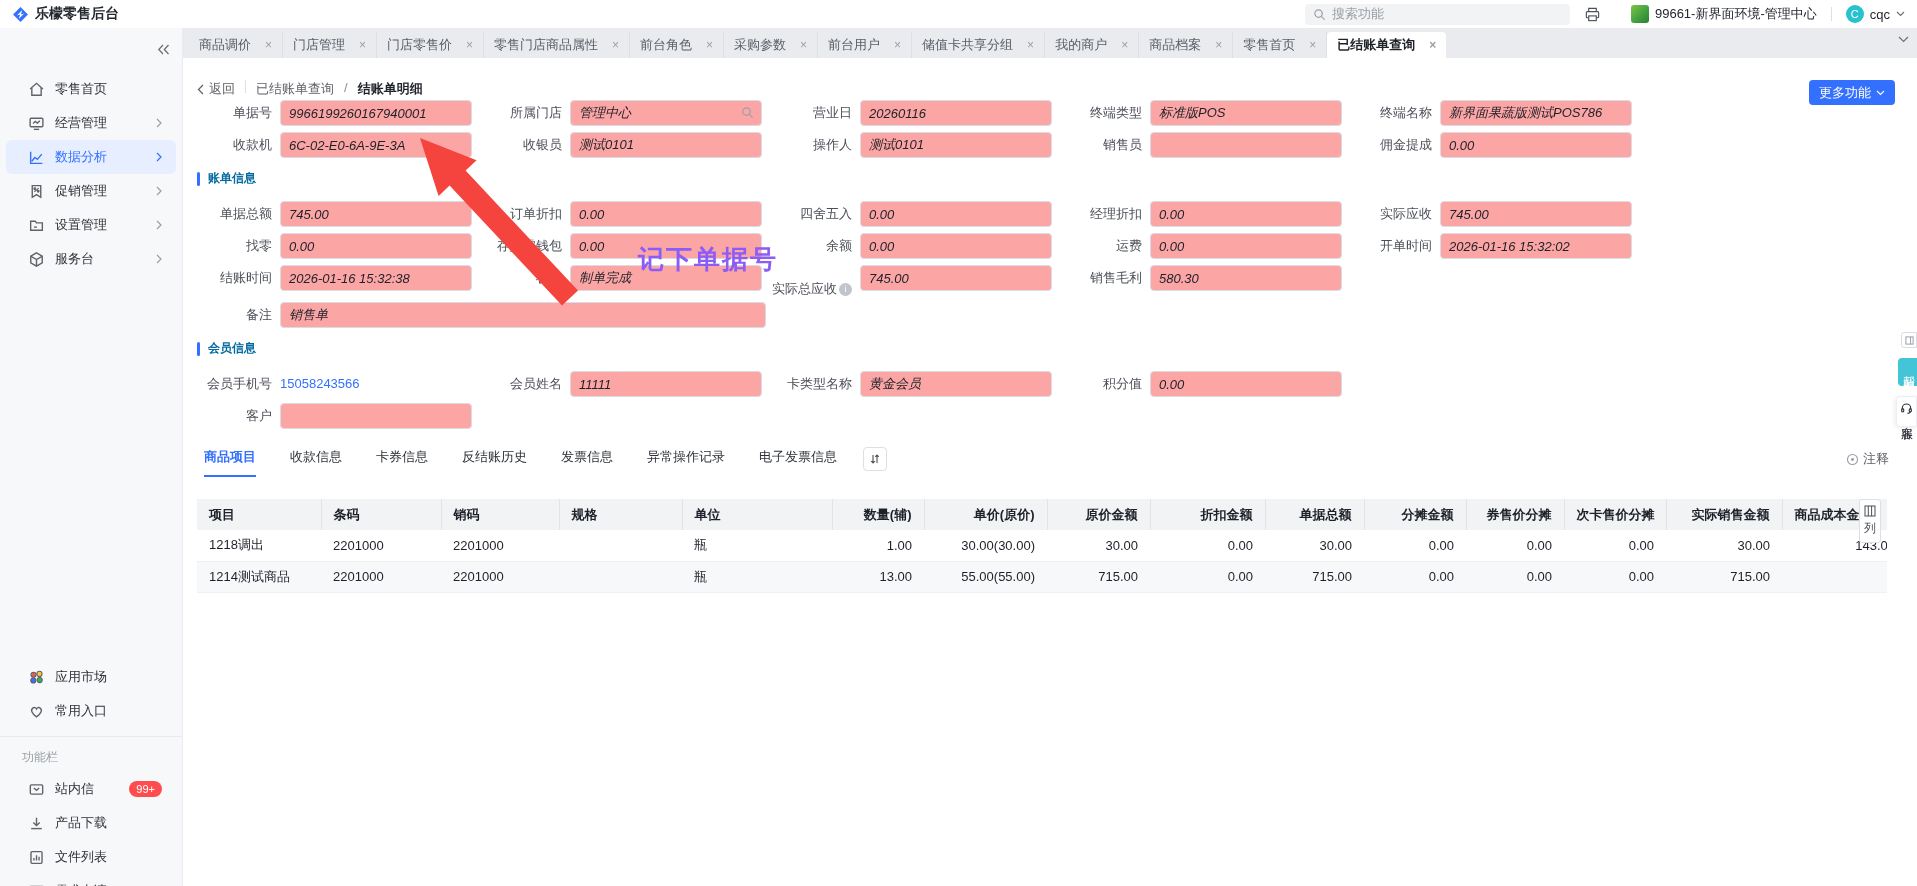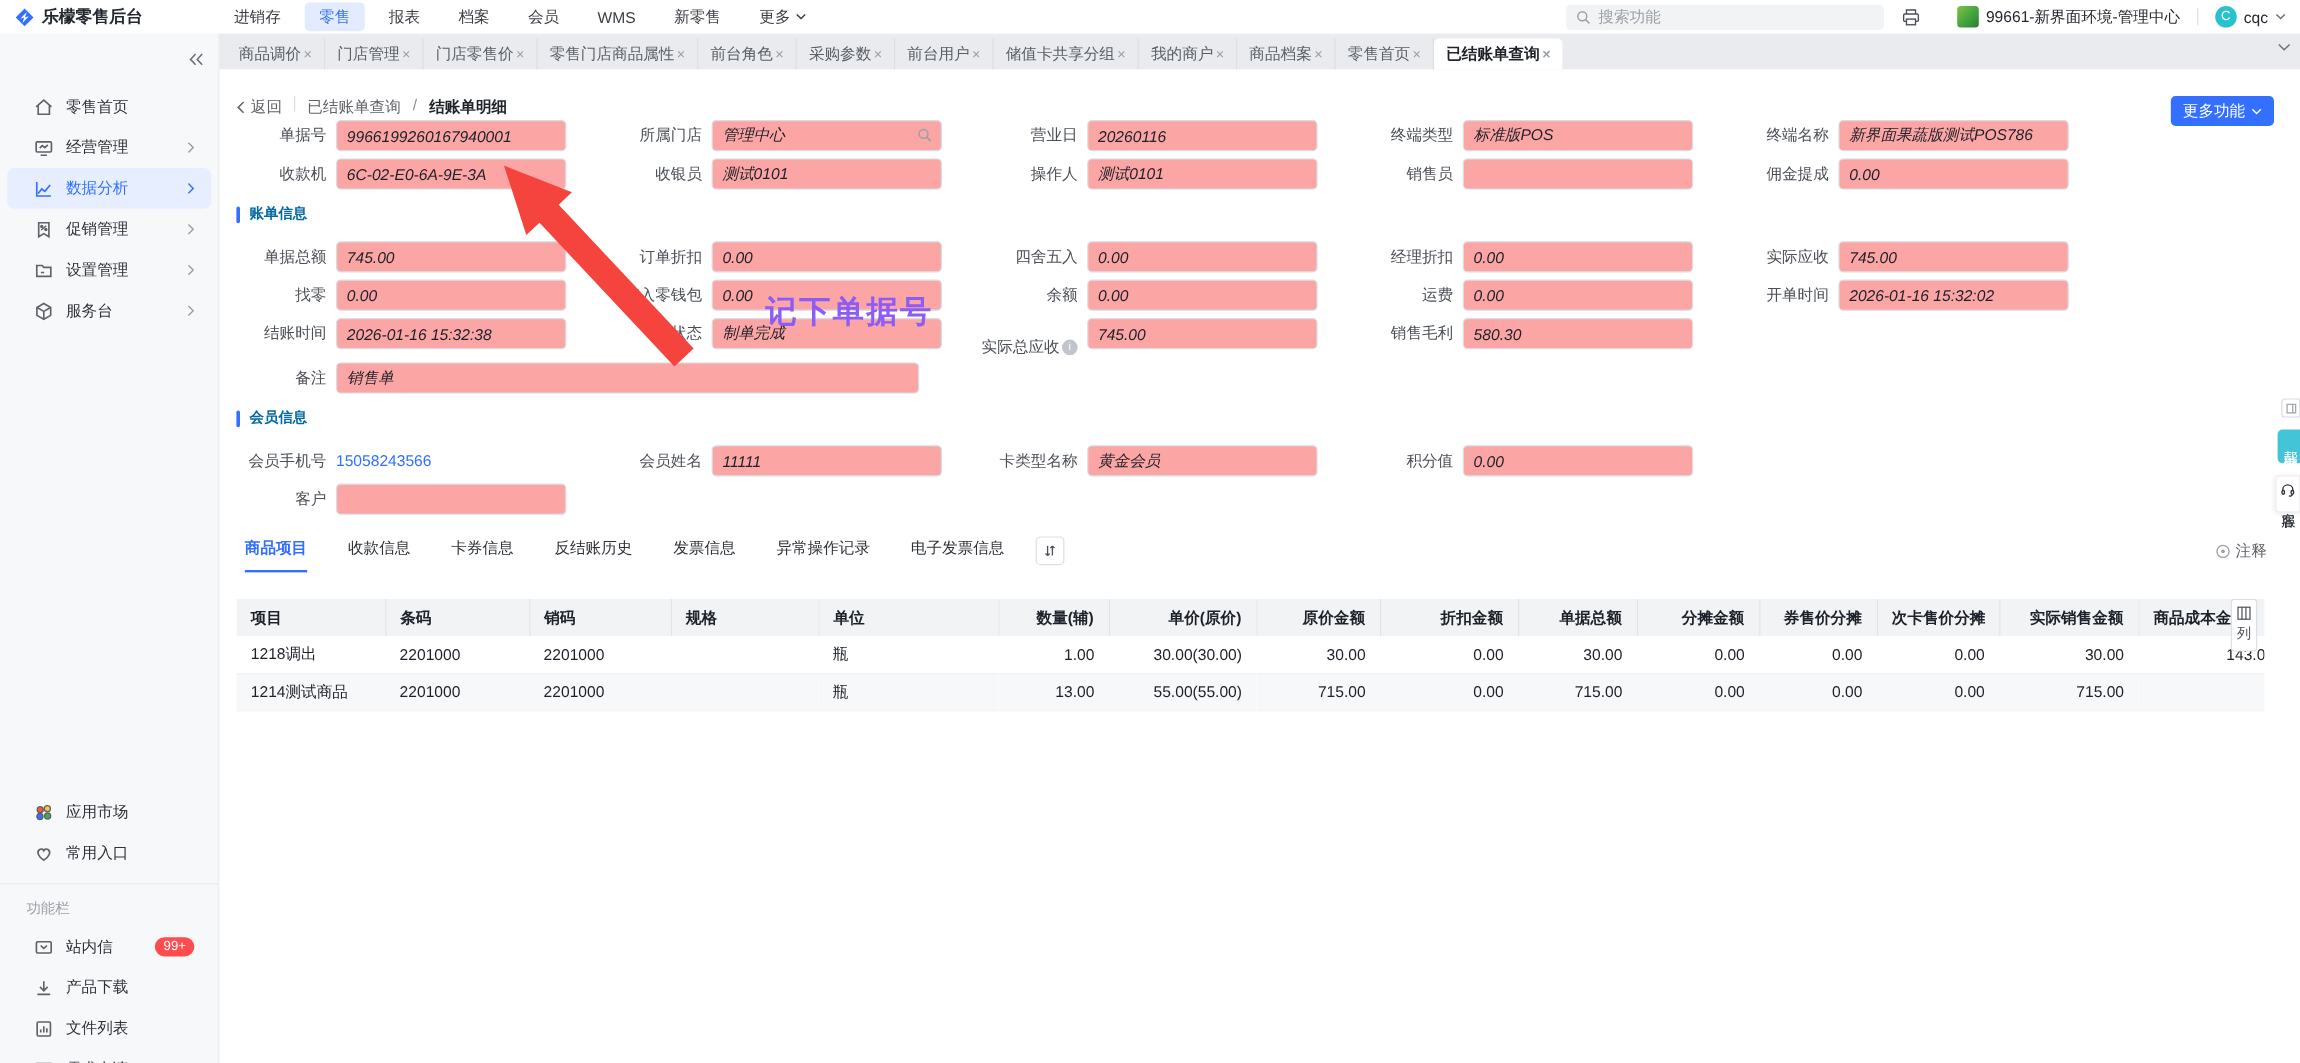--- a/index.html
+++ b/index.html
@@ -22,21 +22,21 @@
   .env-thumb { width:18px; height:18px; border-radius:3px; background:linear-gradient(135deg,#7ec544,#3f9e3f 60%,#2e7d32); }
   .vdiv { width:1px; height:14px; background:#dcdfe3; }
   .user { display:flex; align-items:center; gap:6px; }
   .user-avatar { width:18px; height:18px; border-radius:50%; background:#27c2cd; color:#fff; font-size:11px; display:flex; align-items:center; justify-content:center; }
 
   
   .shell { display:flex; height:858px; }
   .sidebar { width:183px; background:#f7f8fa; border-right:1px solid #e9ebf0; position:relative; flex:none; }
   .right-col { flex:1; display:flex; flex-direction:column; min-width:0; }
   .tabstrip { height:30px; background:#e9ebef; display:flex; align-items:flex-end; padding-left:6px; position:relative; }
-  .wtab { display:flex; align-items:center; gap:2px; height:26px; padding:0 10px; color:#595f66; white-space:nowrap; border-right:1px solid #dcdfe3; cursor:pointer; }
+  .wtab { display:flex; align-items:center; gap:14px; height:26px; padding:0 10px; color:#595f66; white-space:nowrap; border-right:1px solid #dcdfe3; cursor:pointer; }
   .wtab .x { color:#9aa0a6; font-size:12px; }
   .wtab.active { background:#fff; color:#1f2329; font-weight:bold; border-radius:4px 4px 0 0; border-right:none; }
   .tabstrip-caret { position:absolute; right:8px; top:8px; }
 
   
   .collapse-btn { position:absolute; top:16px; right:12px; cursor:pointer; }
   .side-list { padding-top:44px; }
   .side-item { height:34px; display:flex; align-items:center; gap:10px; padding:0 14px 0 22px; color:#2e3238; cursor:pointer; position:relative; margin:0 6px; border-radius:6px; }
   .side-item .chev { margin-left:auto; }
   .side-item.active { background:#e7eeff; color:#3370ff; }
@@ -50,21 +50,21 @@
   
   .main { flex:1; background:#fff; padding:0 0 0 7px; position:relative; min-width:0; }
   .bc-row { padding-top:22px; height:42px; display:flex; align-items:flex-start; gap:10px; padding-left:7px; }
   .bc-back { color:#606266; display:flex; align-items:center; gap:5px; cursor:pointer; }
   .bc-div { width:1px; height:13px; background:#dcdfe3; }
   .bc-parent { color:#606266; }
   .bc-sep { color:#8a9099; }
   .bc-current { font-weight:bold; color:#1f2329; }
   .more-btn { margin-left:auto; margin-right:22px; background:#3370ff; color:#fff; border:none; height:25px; padding:0 10px; border-radius:4px; font-size:13px; display:flex; align-items:center; gap:5px; cursor:pointer; }
 
-  .frow { display:flex; margin:0 0 6px 0;gap:23px; }
+  .frow { display:flex; margin:0 0 6px 0; }
   .ffield { width:290px; display:flex; align-items:flex-start; flex:none; }
   .flabel { width:90px; text-align:right; padding-right:8px; color:#4b4f57; line-height:26px; white-space:nowrap; }
   .flabel.wrap2 { line-height:15px; padding-top:0; white-space:normal; display:inline-block;margin-top:16px; }
   .inp-wrap { position:relative; }
   input.inp { width:192px; height:26px; border:1px solid #d9dce3; border-radius:4px; padding:0 8px; font-size:13px; color:#1d2129; font-family:inherit; background:#fca5a5;font-style:italic; }
   input.inp.wide { width:486px; }
   .inp-icon { position:absolute; right:8px; top:6px; }
   .link-val { color:#3370ff; line-height:26px; cursor:pointer; }
   .info-dot { display:inline-block; width:13px; height:13px; border-radius:50%; background:#c0c4cc; color:#fff; font-size:9px; line-height:13px; text-align:center; vertical-align:middle; margin-left:2px; }
 
@@ -110,35 +110,20 @@
 
 <div class="page">
 
   <div class="topbar">
     <div class="logo">
       <svg class="ic" width="17" height="17" viewBox="0 0 24 24">
           <path d="M12 1.5 L22.5 12 L12 22.5 L1.5 12 Z" fill="#3370ff"></path>
           <path d="M7 13.5 L14.5 5.5 L12.5 12 L17 10.5 L9.5 18.5 L11.5 12 Z" fill="#fff"></path>
         </svg>
       <span class="logo-title">乐檬零售后台</span>
-    </div>
-    <div class="topnav">
-      <span class="topnav-item">进销存</span>
-      <span class="topnav-item active">零售</span>
-      <span class="topnav-item">报表</span>
-      <span class="topnav-item">档案</span>
-      <span class="topnav-item">会员</span>
-      <span class="topnav-item">WMS</span>
-      <span class="topnav-item">新零售</span>
-      <span class="topnav-item more">
-        <span>更多</span>
-        <svg class="ic" width="9" height="6" viewBox="0 0 9 6">
-            <path d="M1 1 L4.5 4.5 L8 1" stroke="#3a3f45" stroke-width="1.2" fill="none"></path>
-          </svg>
-      </span>
     </div>
     <div class="top-right">
       <div class="searchbox">
         <svg class="ic" width="13" height="13" viewBox="0 0 14 14">
             <circle cx="6" cy="6" r="4" stroke="#9aa0a6" stroke-width="1.3" fill="none"></circle>
             <path d="M9 9 L12.5 12.5" stroke="#9aa0a6" stroke-width="1.3"></path>
           </svg>
         <span>搜索功能</span>
       </div>
       <span class="printer-btn">

